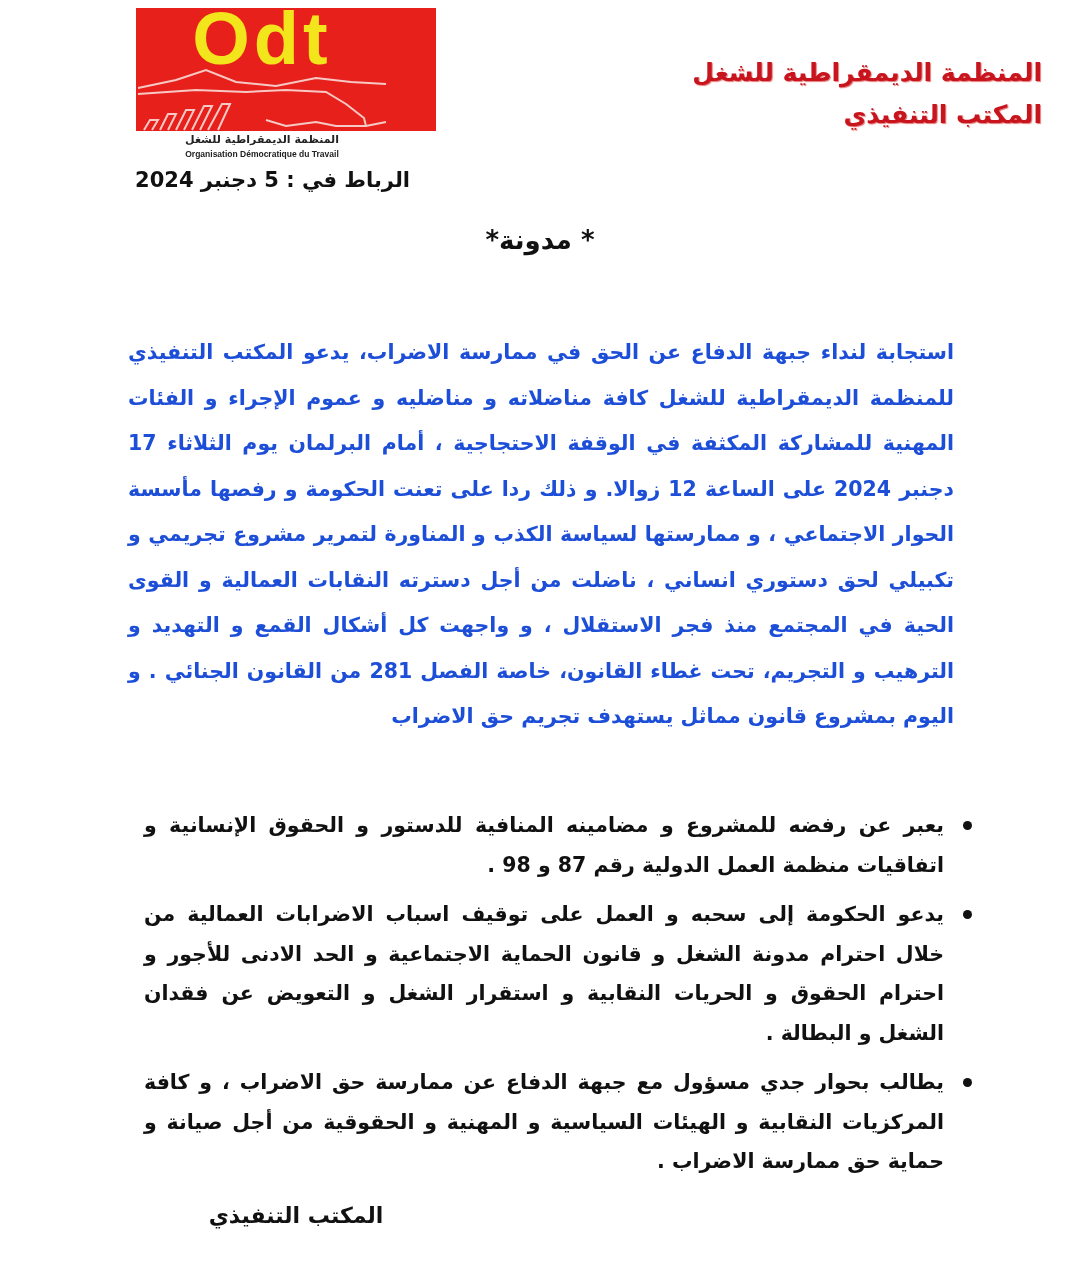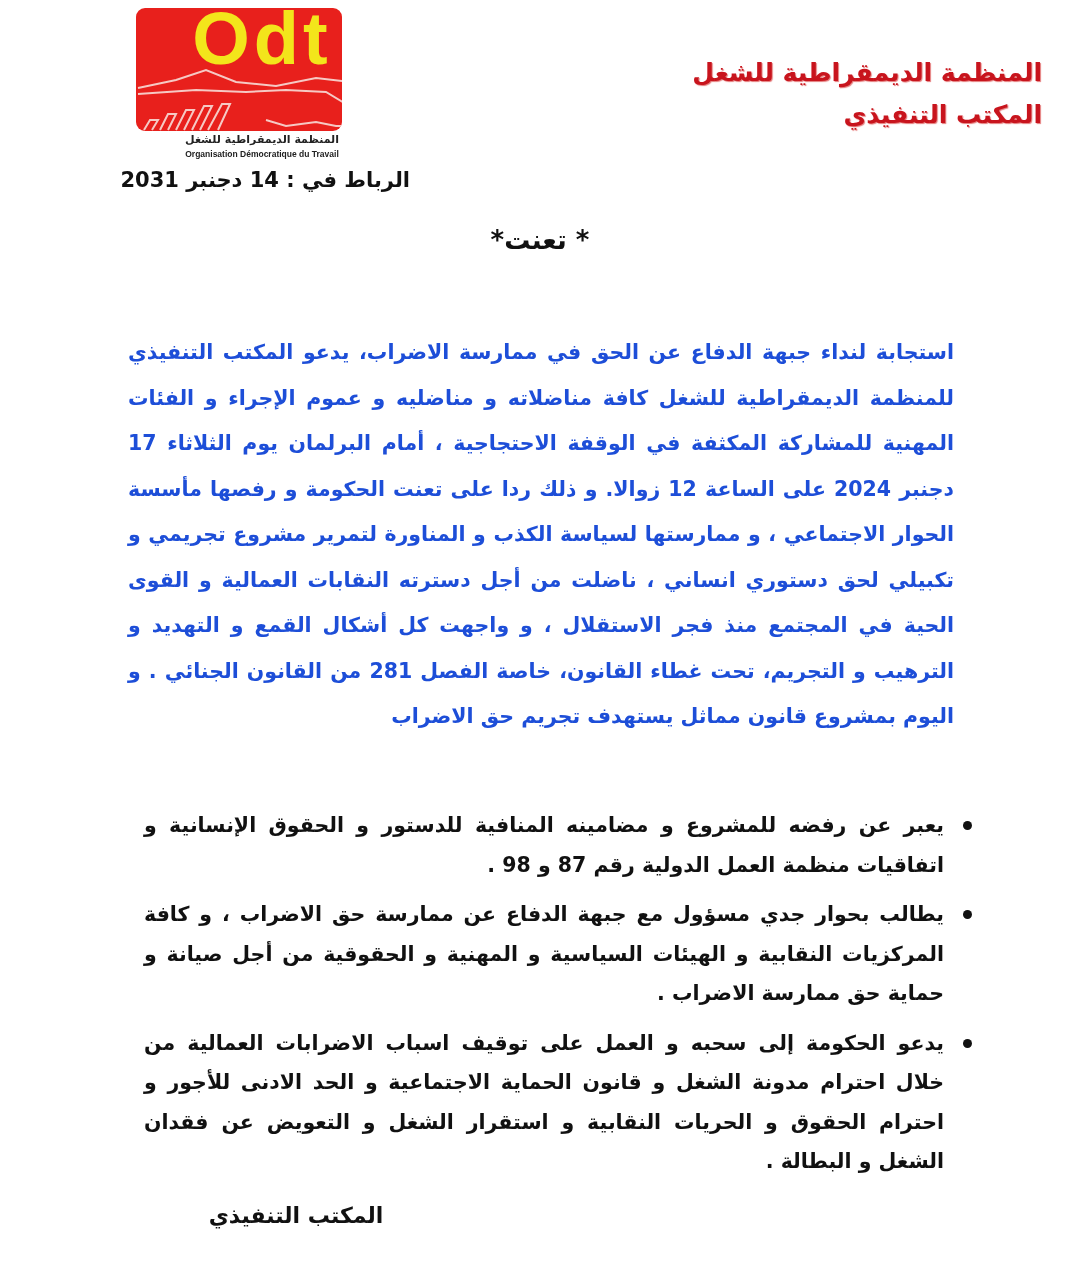--- a/index.html
+++ b/index.html
@@ -12,25 +12,24 @@
       height: 1280px;
       position: relative;
       overflow: hidden;
       font-family: "DejaVu Sans", sans-serif;
       color: #111111;
     }
     .logo {
       position: absolute;
       left: 136px;
       top: 8px;
-      width: 206px;
+      width: 300px;
       height: 123px;
       background: #e8201c;
       overflow: hidden;
-      border-radius: 9px;
     }
     .logo-text {
       position: absolute;
       left: 0;
       top: -6px;
       width: 252px;
       text-align: center;
       font-family: "Liberation Sans", sans-serif;
       font-weight: bold;
       font-size: 74px;
@@ -182,39 +181,39 @@
       <polyline points="24,62 32,46 40,46 32,62"></polyline>
       <polyline points="40,62 50,42 58,42 48,62"></polyline>
       <polyline points="56,62 68,38 76,38 64,62"></polyline>
       <polyline points="72,62 86,36 94,36 82,62"></polyline>
     </g>
   </svg>
 </div>
 <div class="logo-caption-ar">المنظمة الديمقراطية للشغل</div>
 <div class="logo-caption-fr">Organisation Démocratique du Travail</div>
 
-<div class="date-line">الرباط في : 14 دجنبر 2031</div>
+<div class="date-line">الرباط في : 5 دجنبر 2024</div>
 
 <div class="org-header">
   <div>المنظمة الديمقراطية للشغل</div>
   <div>المكتب التنفيذي</div>
 </div>
 
-<div class="doc-title">* تعنت*</div>
+<div class="doc-title">* مدونة*</div>
 
 <div class="body-para">استجابة لنداء جبهة الدفاع عن الحق في ممارسة الاضراب، يدعو المكتب التنفيذي للمنظمة الديمقراطية للشغل كافة مناضلاته و مناضليه و عموم الإجراء و الفئات المهنية للمشاركة المكثفة في الوقفة الاحتجاجية ، أمام البرلمان يوم الثلاثاء 17 دجنبر 2024 على الساعة 12 زوالا. و ذلك ردا على تعنت الحكومة و رفصها مأسسة الحوار الاجتماعي ، و ممارستها لسياسة الكذب و المناورة لتمرير مشروع تجريمي و تكبيلي لحق دستوري انساني ، ناضلت من أجل دسترته النقابات العمالية و القوى الحية في المجتمع منذ فجر الاستقلال ، و واجهت كل أشكال القمع و التهديد و الترهيب و التجريم، تحت غطاء القانون، خاصة الفصل 281 من القانون الجنائي . و اليوم بمشروع قانون مماثل يستهدف تجريم حق الاضراب</div>
 
 <ul class="bullets">
   <li class="bullet-item">
     <span class="bullet-dot"></span>
     <span>يعبر عن رفضه للمشروع و مضامينه المنافية للدستور و الحقوق الإنسانية و اتفاقيات منظمة العمل الدولية رقم 87 و 98 .</span>
   </li>
   <li class="bullet-item">
     <span class="bullet-dot"></span>
-    <span>يطالب بحوار جدي مسؤول مع جبهة الدفاع عن ممارسة حق الاضراب ، و كافة المركزيات النقابية و الهيئات السياسية و المهنية و الحقوقية من أجل صيانة و حماية حق ممارسة الاضراب .</span>
+    <span>يدعو الحكومة إلى سحبه و العمل على توقيف اسباب الاضرابات العمالية من خلال احترام مدونة الشغل و قانون الحماية الاجتماعية و الحد الادنى للأجور و احترام الحقوق و الحريات النقابية و استقرار الشغل و التعويض عن فقدان الشغل و البطالة .</span>
   </li>
   <li class="bullet-item">
     <span class="bullet-dot"></span>
-    <span>يدعو الحكومة إلى سحبه و العمل على توقيف اسباب الاضرابات العمالية من خلال احترام مدونة الشغل و قانون الحماية الاجتماعية و الحد الادنى للأجور و احترام الحقوق و الحريات النقابية و استقرار الشغل و التعويض عن فقدان الشغل و البطالة .</span>
+    <span>يطالب بحوار جدي مسؤول مع جبهة الدفاع عن ممارسة حق الاضراب ، و كافة المركزيات النقابية و الهيئات السياسية و المهنية و الحقوقية من أجل صيانة و حماية حق ممارسة الاضراب .</span>
   </li>
 </ul>
 
 <div class="signature">المكتب التنفيذي</div>
 
 </body></html>

